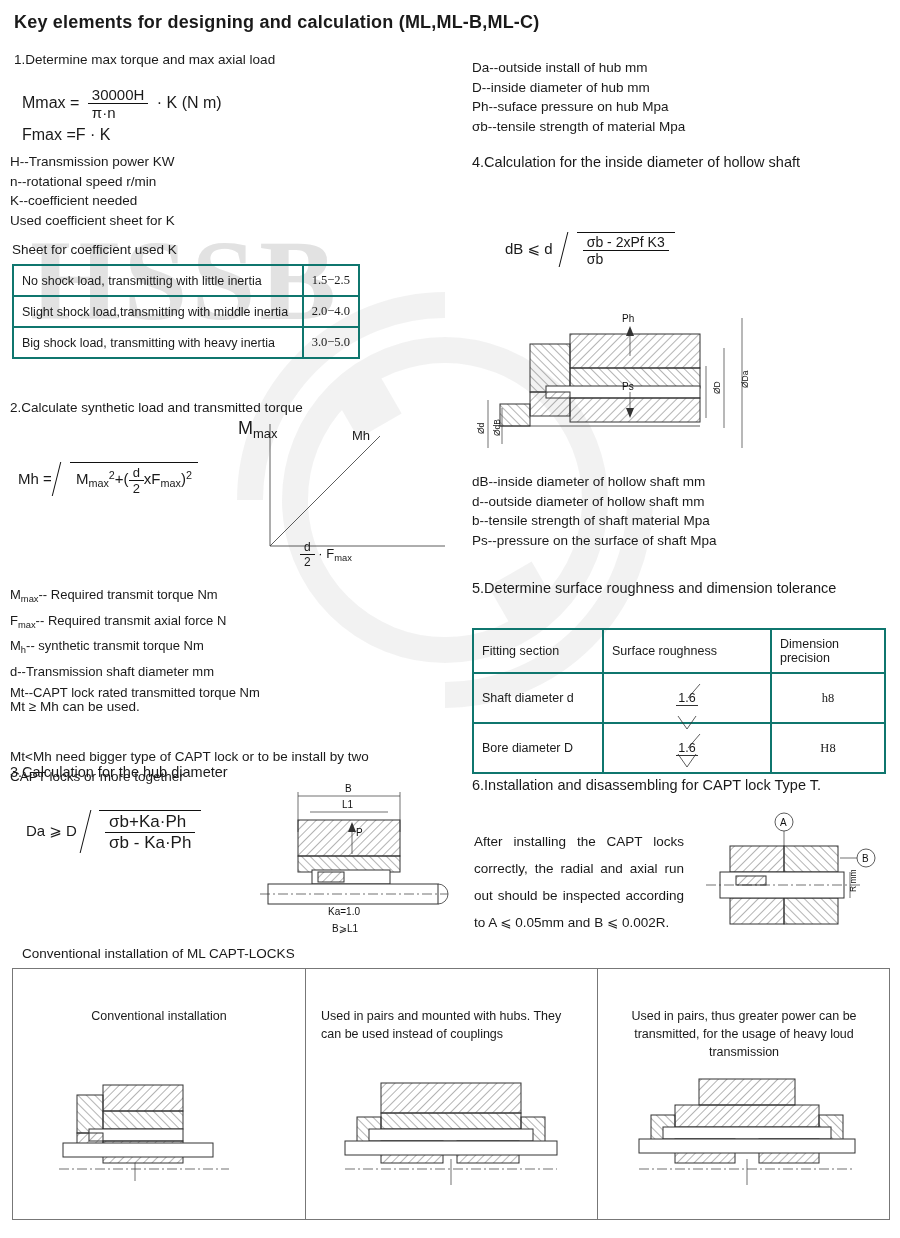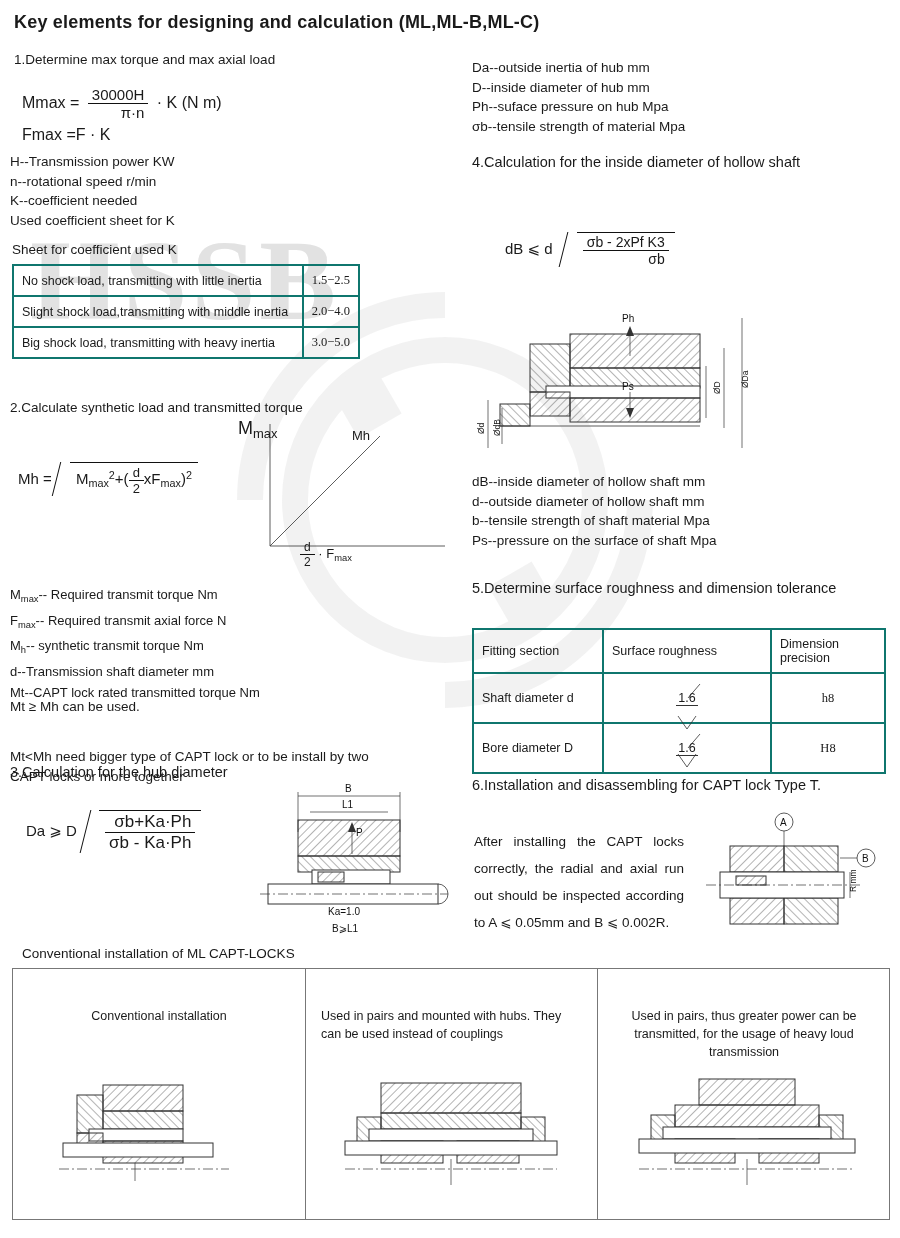--- a/index.html
+++ b/index.html
@@ -26,21 +26,21 @@
 
   
   h1.title{
     position:absolute;left:14px;top:12px;margin:0;
     font-size:18px;font-weight:bold;letter-spacing:.2px;
   }
   .t{position:absolute;font-size:13.5px;line-height:1.45;white-space:pre-line;}
   .t.bigger{font-size:14.5px;}
 
   
-  .frac{display:inline-block;vertical-align:middle;text-align:right;}
+  .frac{display:inline-block;vertical-align:middle;text-align:left;}
   .frac .num{display:block;padding:0 4px;border-bottom:1.3px solid #111;}
   .frac .den{display:block;padding:0 4px;}
   .sqrt{display:inline-block;position:relative;padding-left:14px;}
   .sqrt:before{
     content:"";position:absolute;left:0;top:0;bottom:3px;width:10px;
     border-left:1.3px solid #111;transform:skewX(-14deg);
   }
   .sqrt>.bar{border-top:1.3px solid #111;padding:2px 6px 3px 6px;display:inline-block;}
   .sub{font-size:.72em;vertical-align:-.28em;}
   .sup{font-size:.72em;vertical-align:.55em;}
@@ -213,21 +213,21 @@
     <path class="thin" d="M186 102 a10 10 0 0 1 0 20"></path>
     <line class="ctr" x1="8" y1="112" x2="196" y2="112"></line>
 
     <line class="dim" x1="100" y1="72" x2="100" y2="44"></line>
     <polygon points="100,40 96,50 104,50" fill="#333"></polygon>
     <text class="lbl" x="104" y="54">P</text>
     <text class="lbl" x="76" y="133">Ka=1.0</text>
     <text class="lbl" x="80" y="150">B⩾L1</text>
   </svg>
 
-  <div class="t" style="left:472px;top:58px;width:410px;">Da--outside inertia of hub  mm
+  <div class="t" style="left:472px;top:58px;width:410px;">Da--outside install of hub  mm
 D--inside diameter of hub  mm
 Ph--suface pressure on hub Mpa
 σb--tensile strength of material Mpa</div>
 
   <div class="t bigger" style="left:472px;top:152px;width:420px;">4.Calculation for the inside diameter of hollow shaft</div>
 
   <div style="position:absolute;left:505px;top:232px;font-size:15px;">
     <span>dB ⩽ d</span>
     <span class="sqrt" style="margin-left:6px;"><span class="bar" style="padding-top:1px;">
       <span class="frac" style="font-size:14px;">

